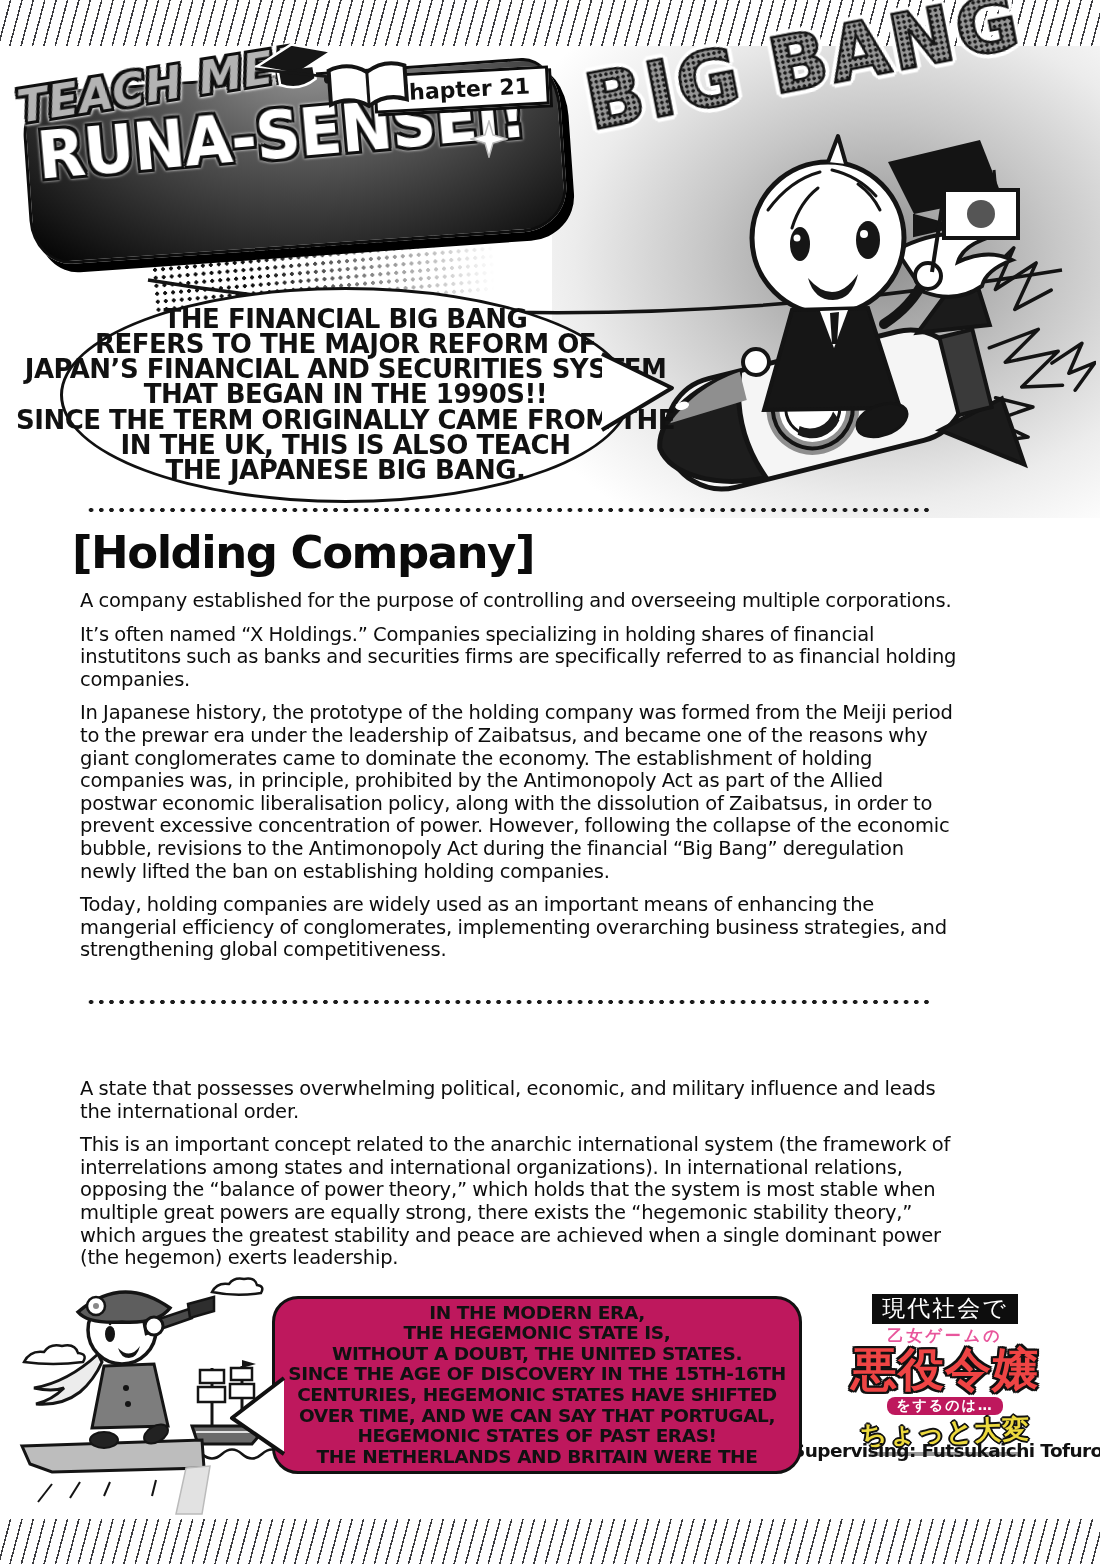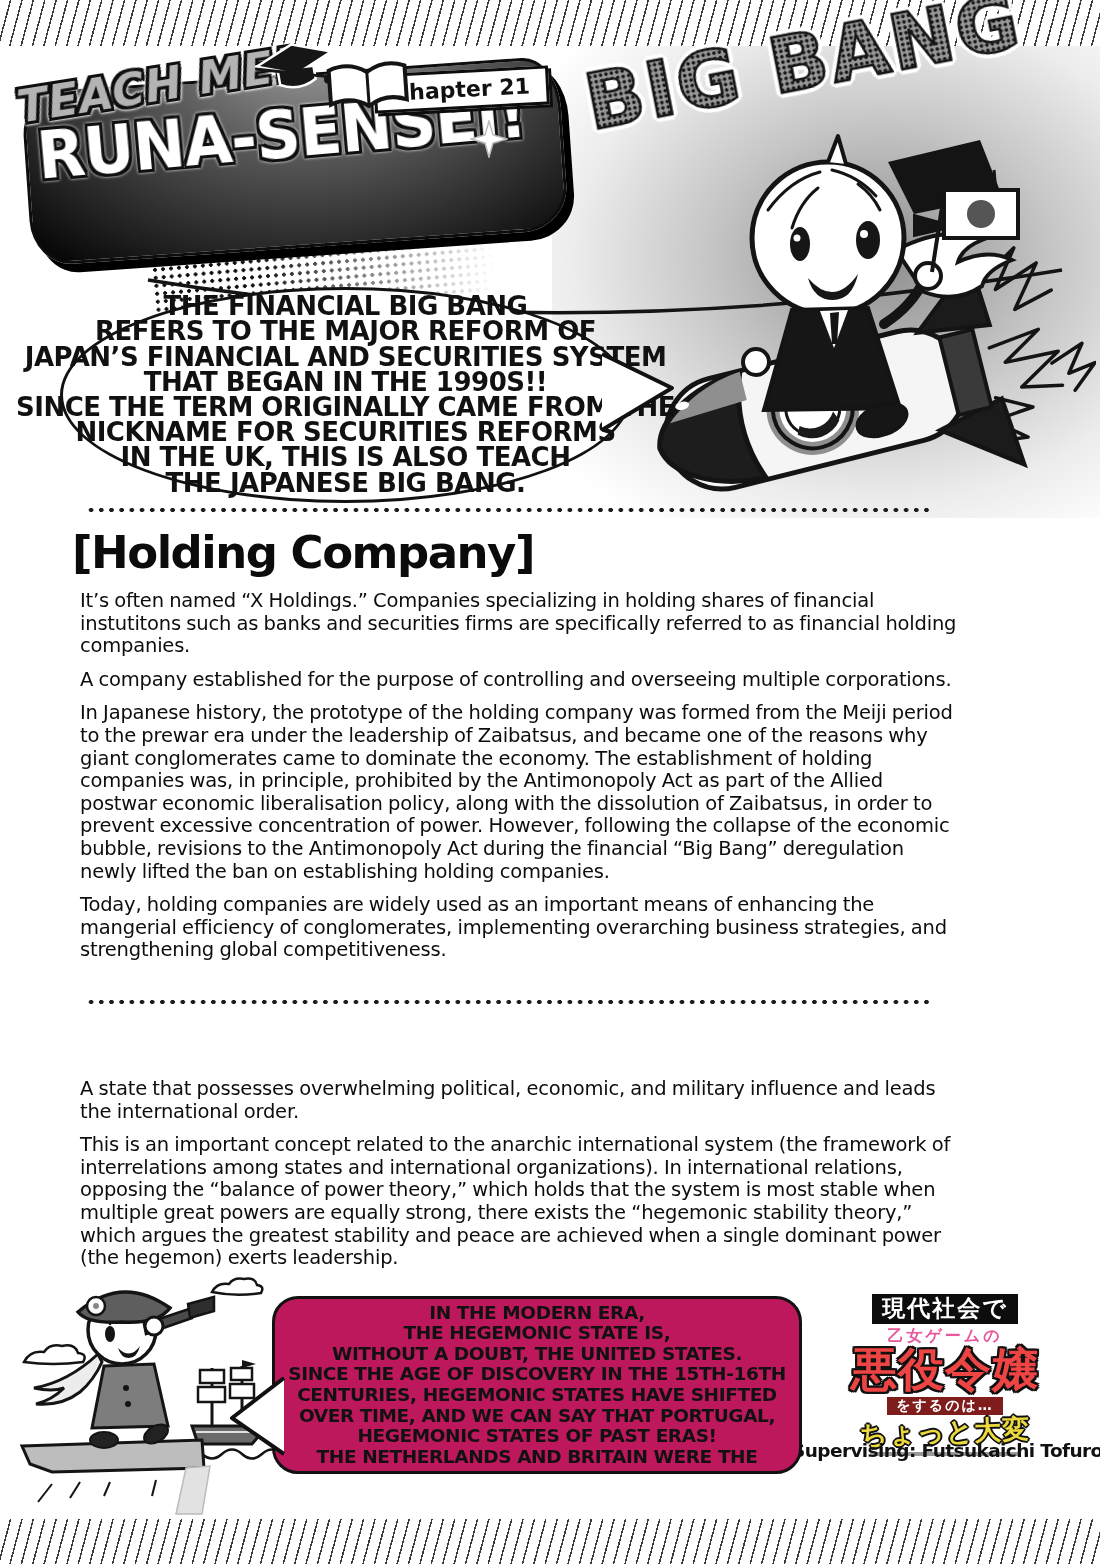--- a/index.html
+++ b/index.html
@@ -70,26 +70,26 @@
   .h1{top:526px;}
   .h2{top:1014px;}
   .sec-body{position:absolute;left:80px;width:878px;font-size:19.5px;line-height:22.6px;letter-spacing:-0.2px;word-spacing:-0.6px;color:#0d0d0d;}
   .sec1{top:590px;}
   .sec2{top:1078px;}
   .sec-body p{margin:0 0 11px 0;}
 
   
   .explorer-art{position:absolute;left:6px;top:1268px;width:282px;height:248px;z-index:2;}
   .series-logo{position:absolute;left:812px;top:1294px;width:266px;z-index:2;text-align:center;line-height:1.08;}
-  .logo-l1{display:inline-block;background:#0d0d0d;color:#fff;font-size:23px;font-weight:700;letter-spacing:2px;padding:2px 10px 3px;}
+  .logo-l1{display:inline-block;background:#0d0d0d;color:#fff;font-size:23px;font-weight:400;letter-spacing:2px;padding:2px 10px 3px;}
   .logo-l2{color:#e8569c;font-size:16px;font-weight:700;letter-spacing:3px;margin-top:3px;
     text-shadow:0 0 1px #fff,1px 1px 0 #fff,-1px -1px 0 #fff;}
   .logo-l3{font-size:46px;font-weight:800;color:#ef4444;letter-spacing:1px;margin-top:1px;
     text-shadow:2px 0 0 #111,-2px 0 0 #111,0 2px 0 #111,0 -2px 0 #111,2px 2px 0 #111,-2px -2px 0 #111,2px -2px 0 #111,-2px 2px 0 #111;}
-  .logo-l4{display:inline-block;background:#7f1d1d;color:#fff;font-size:14px;font-weight:700;letter-spacing:2px;padding:1px 9px 2px;margin-top:2px;}
+  .logo-l4{display:inline-block;background:#be185d;color:#fff;font-size:14px;font-weight:700;letter-spacing:2px;padding:1px 9px 2px;margin-top:2px;border-radius:8px;}
   .logo-l5{font-size:27px;font-weight:800;color:#ecd93e;letter-spacing:1px;margin-top:2px;transform:rotate(-2deg);
     text-shadow:2px 0 0 #111,-2px 0 0 #111,0 2px 0 #111,0 -2px 0 #111,1px 1px 0 #111,-1px -1px 0 #111,1px -1px 0 #111,-1px 1px 0 #111;}
   .logo-strip{width:150px;height:4px;background:#9a9a9a;margin:6px auto 0;}
   .credit{position:absolute;left:792px;top:1440px;z-index:2;font-size:18.5px;font-weight:600;letter-spacing:-0.6px;white-space:nowrap;}
 </style>
 </head>
 <body>
 
 <div class="page">
 
@@ -182,35 +182,34 @@
       <circle cx="385" cy="104" r="14" fill="#555"></circle>
     </g>
   </svg>
 
   <div class="bubble-top">
       <div class="bline">THE FINANCIAL BIG BANG</div>
       <div class="bline">REFERS TO THE MAJOR REFORM OF</div>
       <div class="bline">JAPAN’S FINANCIAL AND SECURITIES SYSTEM</div>
       <div class="bline">THAT BEGAN IN THE 1990S!!</div>
       <div class="bline">SINCE THE TERM ORIGINALLY CAME FROM THE</div>
-      <div class="bline">NICKNAME FOR SECURITIES REFORMS</div>
       <div class="bline">IN THE UK, THIS IS ALSO TEACH</div>
       <div class="bline">THE JAPANESE BIG BANG.</div>
     </div>
   <svg class="tail tail-top" width="80" height="90" viewBox="0 0 80 90">
     <polygon points="4,8 74,42 4,84" fill="#fff"></polygon>
     <path d="M4,8 L74,42 L4,84" fill="none" stroke="#111" stroke-width="4" stroke-linejoin="round"></path>
   </svg>
 
   <div class="dotted div1"></div>
 
   <div class="sec-heading h1">[Holding Company]</div>
   <div class="sec-body sec1">
+      <p class="body-p">A company established for the purpose of controlling and overseeing multiple corporations.</p>
       <p class="body-p">It’s often named “X Holdings.” Companies specializing in holding shares of financial instutitons such as banks and securities firms are specifically referred to as financial holding companies.</p>
-      <p class="body-p">A company established for the purpose of controlling and overseeing multiple corporations.</p>
       <p class="body-p">In Japanese history, the prototype of the holding company was formed from the Meiji period to the prewar era under the leadership of Zaibatsus, and became one of the reasons why giant conglomerates came to dominate the economy. The establishment of holding companies was, in principle, prohibited by the Antimonopoly Act as part of the Allied postwar economic liberalisation policy, along with the dissolution of Zaibatsus, in order to prevent excessive concentration of power. However, following the collapse of the economic bubble, revisions to the Antimonopoly Act during the financial “Big Bang” deregulation newly lifted the ban on establishing holding companies.</p>
       <p class="body-p">Today, holding companies are widely used as an important means of enhancing the mangerial efficiency of conglomerates, implementing overarching business strategies, and strengthening global competitiveness.</p>
     </div>
 
   <div class="dotted div2"></div>
 
   <div class="sec-body sec2">
       <p class="body-p">A state that possesses overwhelming political, economic, and military influence and leads the international order.</p>
       <p class="body-p">This is an important concept related to the anarchic international system (the framework of interrelations among states and international organizations). In international relations, opposing the “balance of power theory,” which holds that the system is most stable when multiple great powers are equally strong, there exists the “hegemonic stability theory,” which argues the greatest stability and peace are achieved when a single dominant power (the hegemon) exerts leadership.</p>
     </div>

